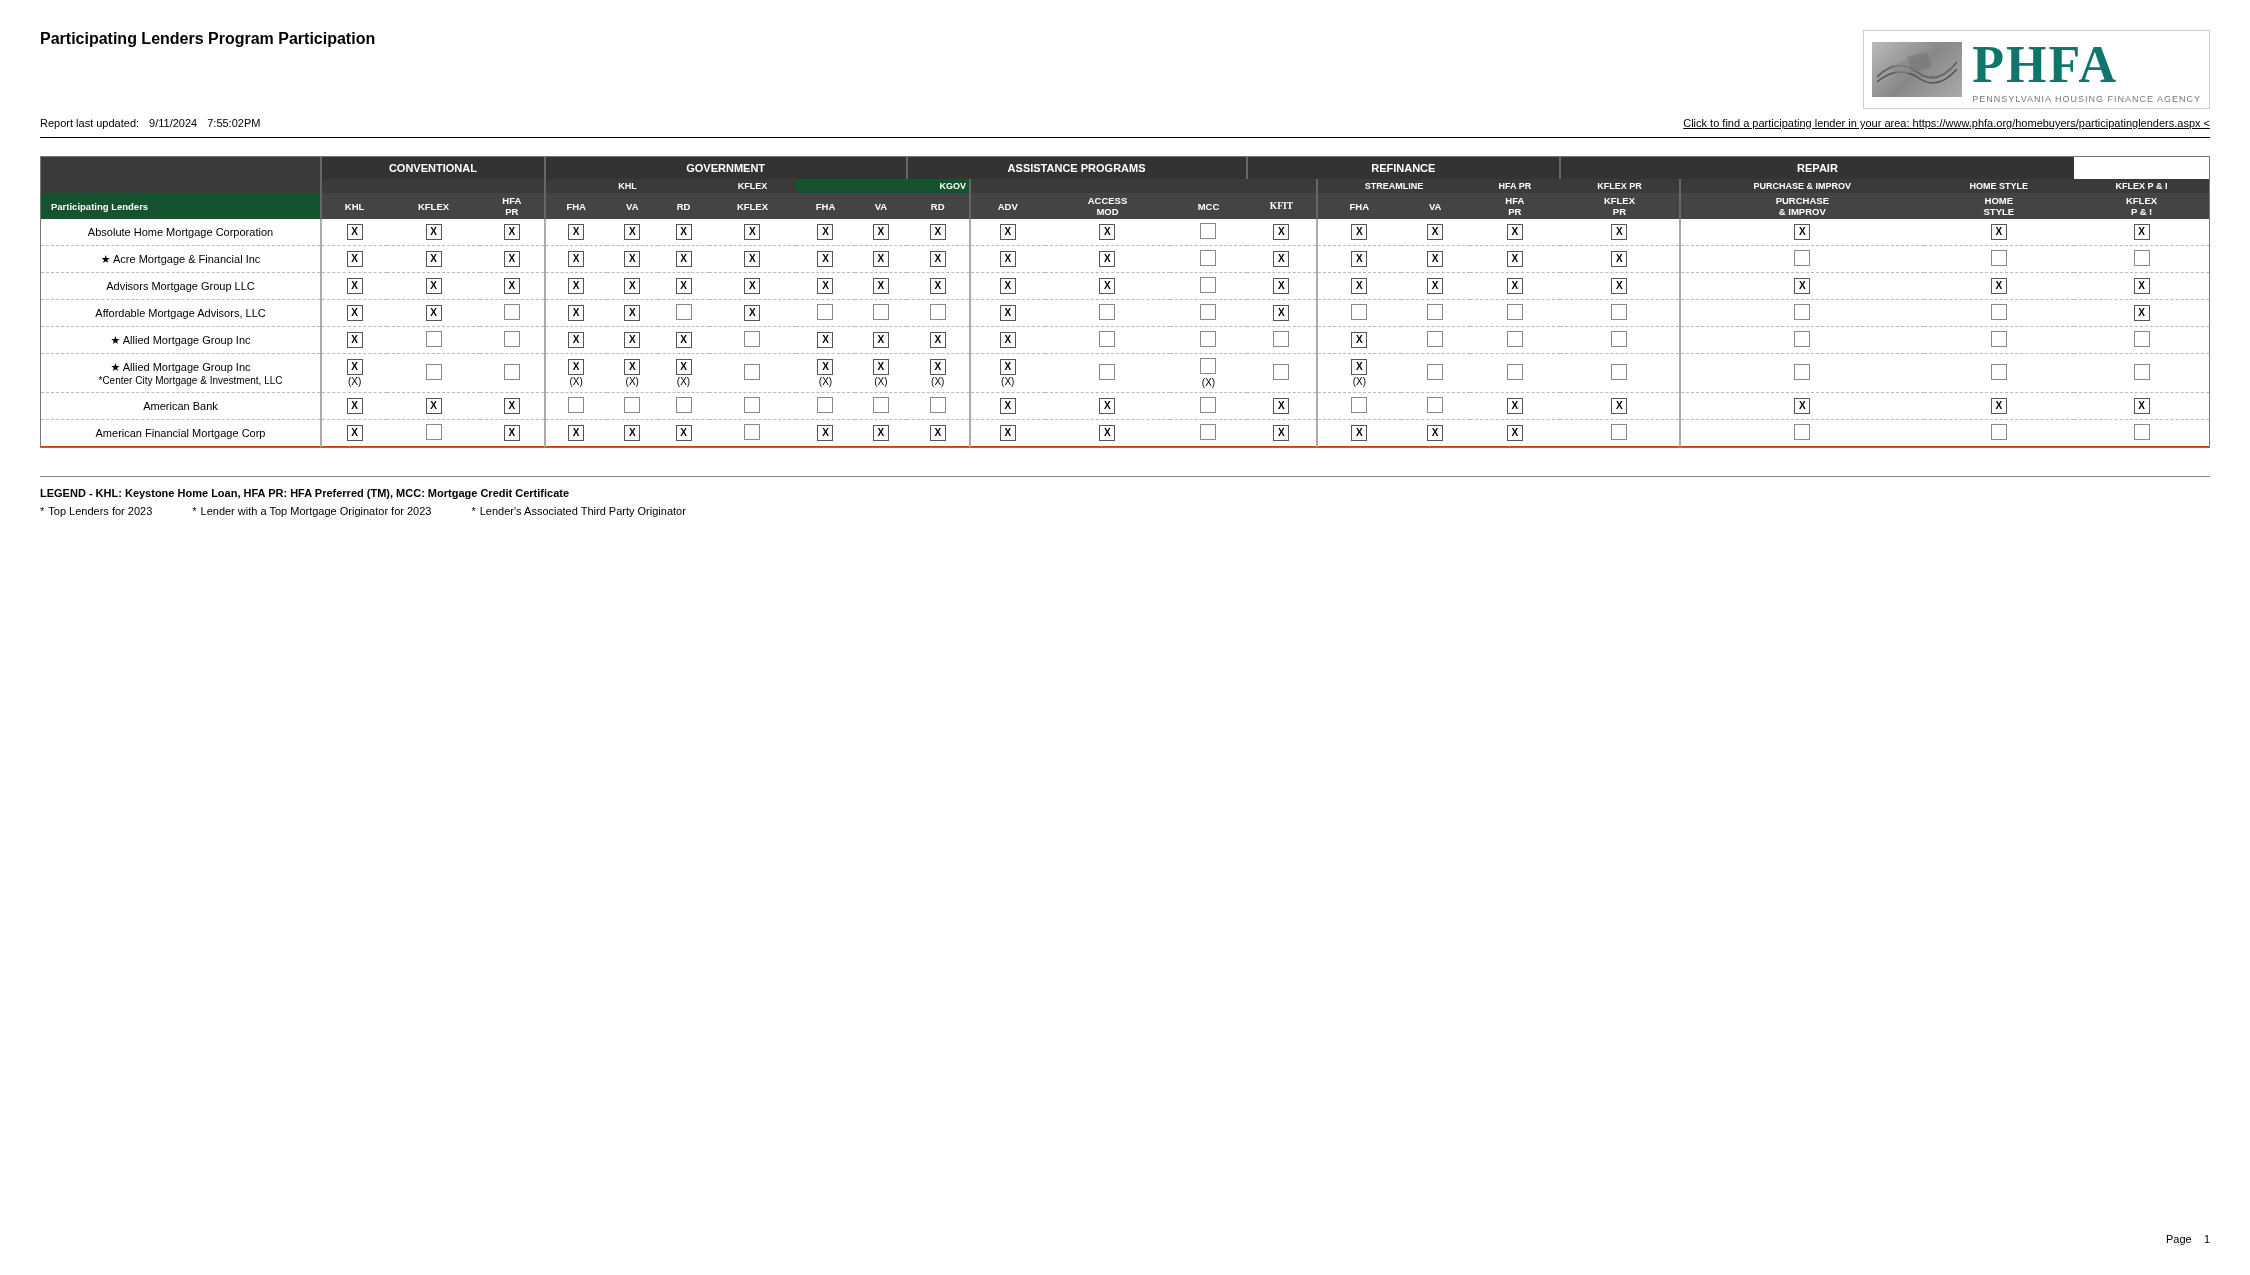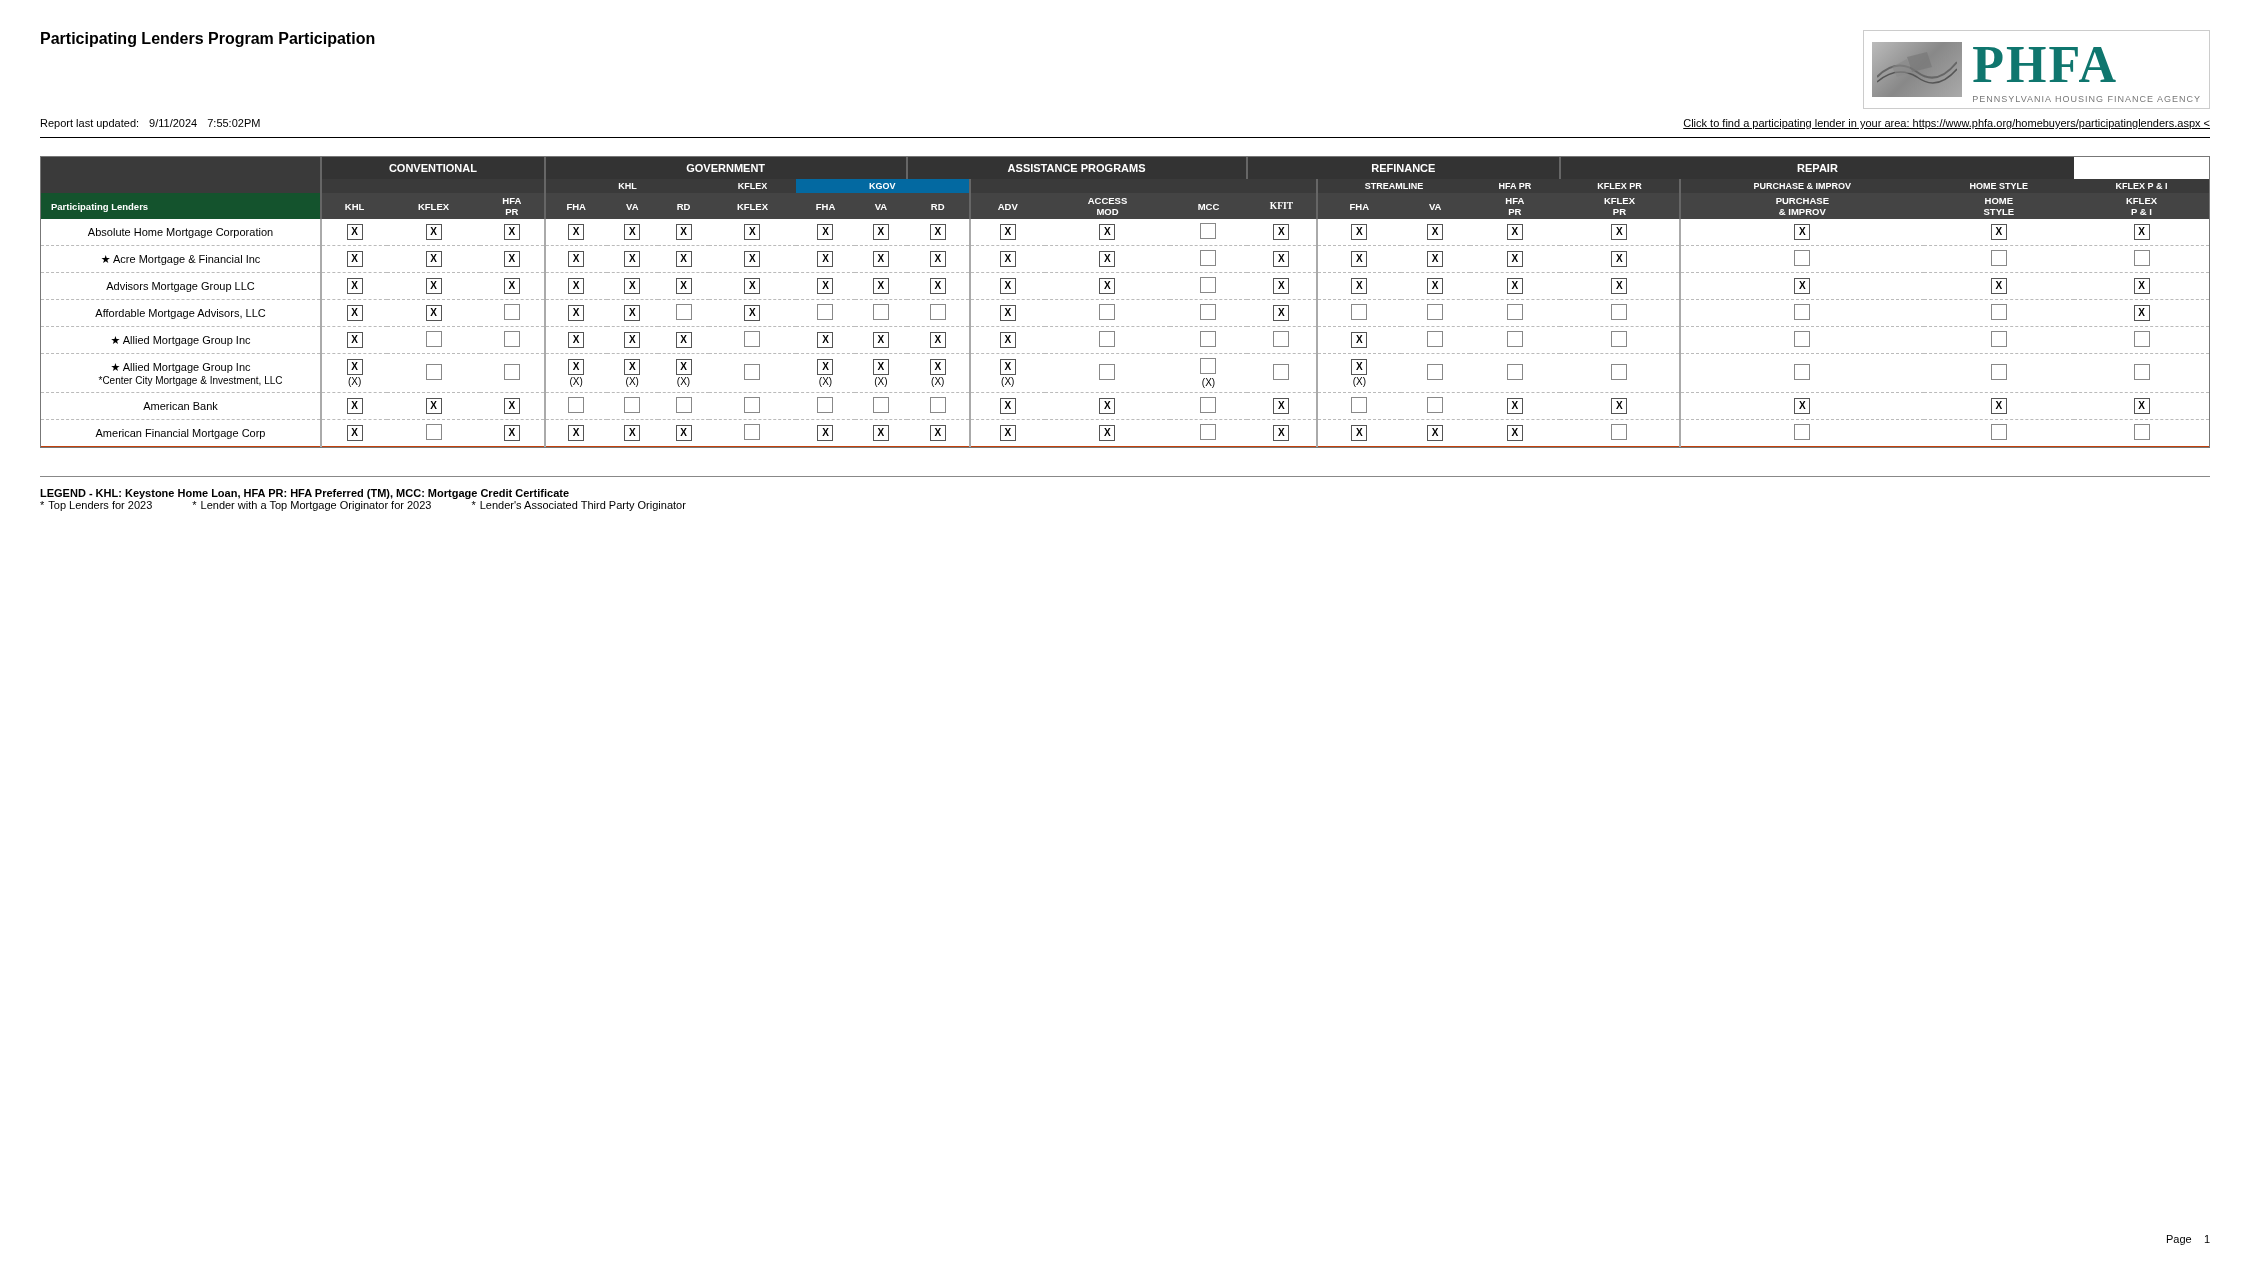--- a/index.html
+++ b/index.html
@@ -133,20 +133,21 @@
 
     
     .legend {
       margin-top: 28px;
       font-size: 11px;
       border-top: 1px solid #888;
       padding-top: 10px;
     }
     .legend-title {
       font-weight: bold;
+      margin-bottom: 6px;
     }
     .legend-row {
       display: flex;
       gap: 40px;
       align-items: center;
     }
     .legend-item {
       display: flex;
       align-items: center;
       gap: 4px;
@@ -229,21 +230,21 @@
     <tr style="background:#3a3a3a;color:#fff;font-size:9px;">
       <th style="background:#3a3a3a;"></th>
       <th style="background:#3a3a3a;border-left:2px solid #666;"></th>
       <th style="background:#3a3a3a;"></th>
       <th style="background:#3a3a3a;"></th>
 
       <th style="background:#3a3a3a;border-left:2px solid #666;" colspan="3">KHL</th>
 
       <th style="background:#3a3a3a;">KFLEX</th>
 
-      <th style="background:#0369a1;" colspan="3">KGOV</th>
+      <th style="background:#14532d;text-align:right;" colspan="3">KGOV</th>
       <th style="background:#3a3a3a;border-left:2px solid #666;"></th>
       <th style="background:#3a3a3a;"></th>
       <th style="background:#3a3a3a;"></th>
       <th style="background:#3a3a3a;"></th>
 
       <th style="background:#3a3a3a;border-left:2px solid #666;" colspan="2">STREAMLINE</th>
       <th style="background:#3a3a3a;">HFA PR</th>
       <th style="background:#3a3a3a;">KFLEX PR</th>
       <th style="background:#3a3a3a;border-left:2px solid #666;">PURCHASE &amp; IMPROV</th>
       <th style="background:#3a3a3a;">HOME STYLE</th>

